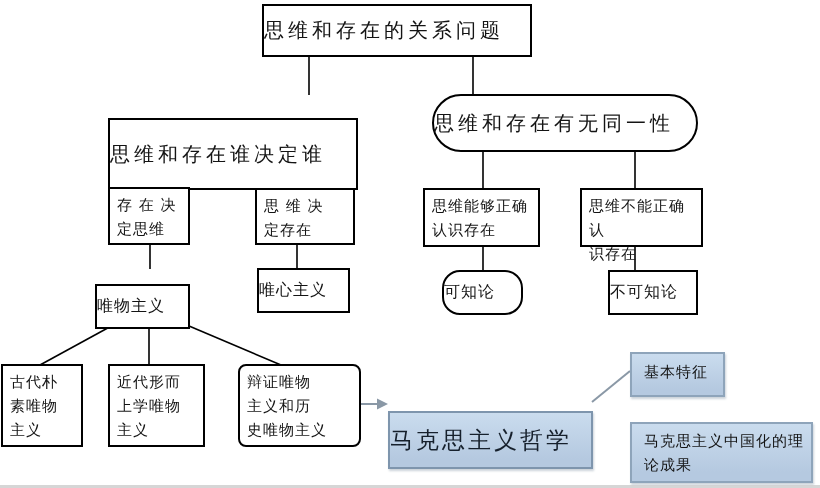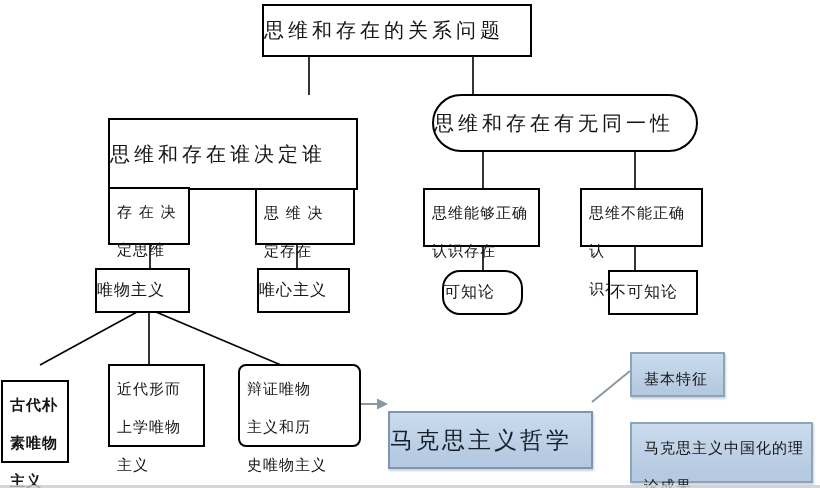--- a/index.html
+++ b/index.html
@@ -27,21 +27,21 @@
   .arrow-head{fill:var(--arrow);}
   .node{
     position:absolute;box-sizing:border-box;
     border:2px solid var(--box-border);
     background:#ffffff;
   }
   .center{display:flex;align-items:center;text-align:center;font-family:Liberation Mono, monospace;}
   .ml{white-space:pre-line;}
   .big{font-size:20px;letter-spacing:4px;}
   .mid{font-size:16px;letter-spacing:1px;}
-  .small{font-size:15px;line-height:38px;letter-spacing:1px;padding:4px 7px;}
+  .small{font-size:15px;line-height:24px;letter-spacing:1px;padding:4px 7px;}
   .blue{
     background:linear-gradient(180deg,var(--blue-fill-light) 0%,var(--blue-fill) 85%);
     border:2px solid var(--blue-border);
     box-shadow:1px 2px 2px rgba(110,130,150,0.35);
   }
   .blue.lightborder{border-color:var(--blue-border-light);}
   .marxist-label{font-size:23px;letter-spacing:3px;color:#16202c;margin-top:36px;}
   .bottom-edge{
     position:absolute;left:0;bottom:0;width:100%;height:3px;
     background:#cccccc;opacity:.8;
@@ -90,34 +90,34 @@
 
   <div class="node small ml" style="left:108px;top:187px;width:82px;height:58px;">存 在 决
 定思维</div>
   <div class="node small ml" style="left:255px;top:188px;width:100px;height:57px;">思 维 决
 定存在</div>
   <div class="node small ml" style="left:423px;top:188px;width:117px;height:59px;">思维能够正确
 认识存在</div>
   <div class="node small ml" style="left:580px;top:188px;width:123px;height:59px;">思维不能正确认
 识存在</div>
 
-  <div class="node center mid" style="left:95px;top:268px;width:95px;height:45px;">
+  <div class="node center mid" style="left:95px;top:284px;width:95px;height:45px;">
     <span>唯物主义</span>
   </div>
   <div class="node center mid" style="left:257px;top:268px;width:93px;height:45px;">
     <span>唯心主义</span>
   </div>
   <div class="node center mid" style="left:442px;top:270px;width:81px;height:45px;border-radius:18px;">
     <span>可知论</span>
   </div>
   <div class="node center mid" style="left:608px;top:270px;width:90px;height:45px;">
     <span>不可知论</span>
   </div>
 
-  <div class="node small ml" style="left:1px;top:380px;width:68px;height:83px;font-weight:bold;">古代朴
+  <div class="node small ml" style="left:1px;top:364px;width:82px;height:83px;">古代朴
 素唯物
 主义</div>
   <div class="node small ml" style="left:108px;top:364px;width:97px;height:83px;">近代形而
 上学唯物
 主义</div>
   <div class="node small ml" style="left:238px;top:364px;width:123px;height:83px;border-radius:8px;">辩证唯物
 主义和历
 史唯物主义</div>
 
   <div class="node blue center marxist-label" style="left:388px;top:375px;width:205px;height:58px;">

